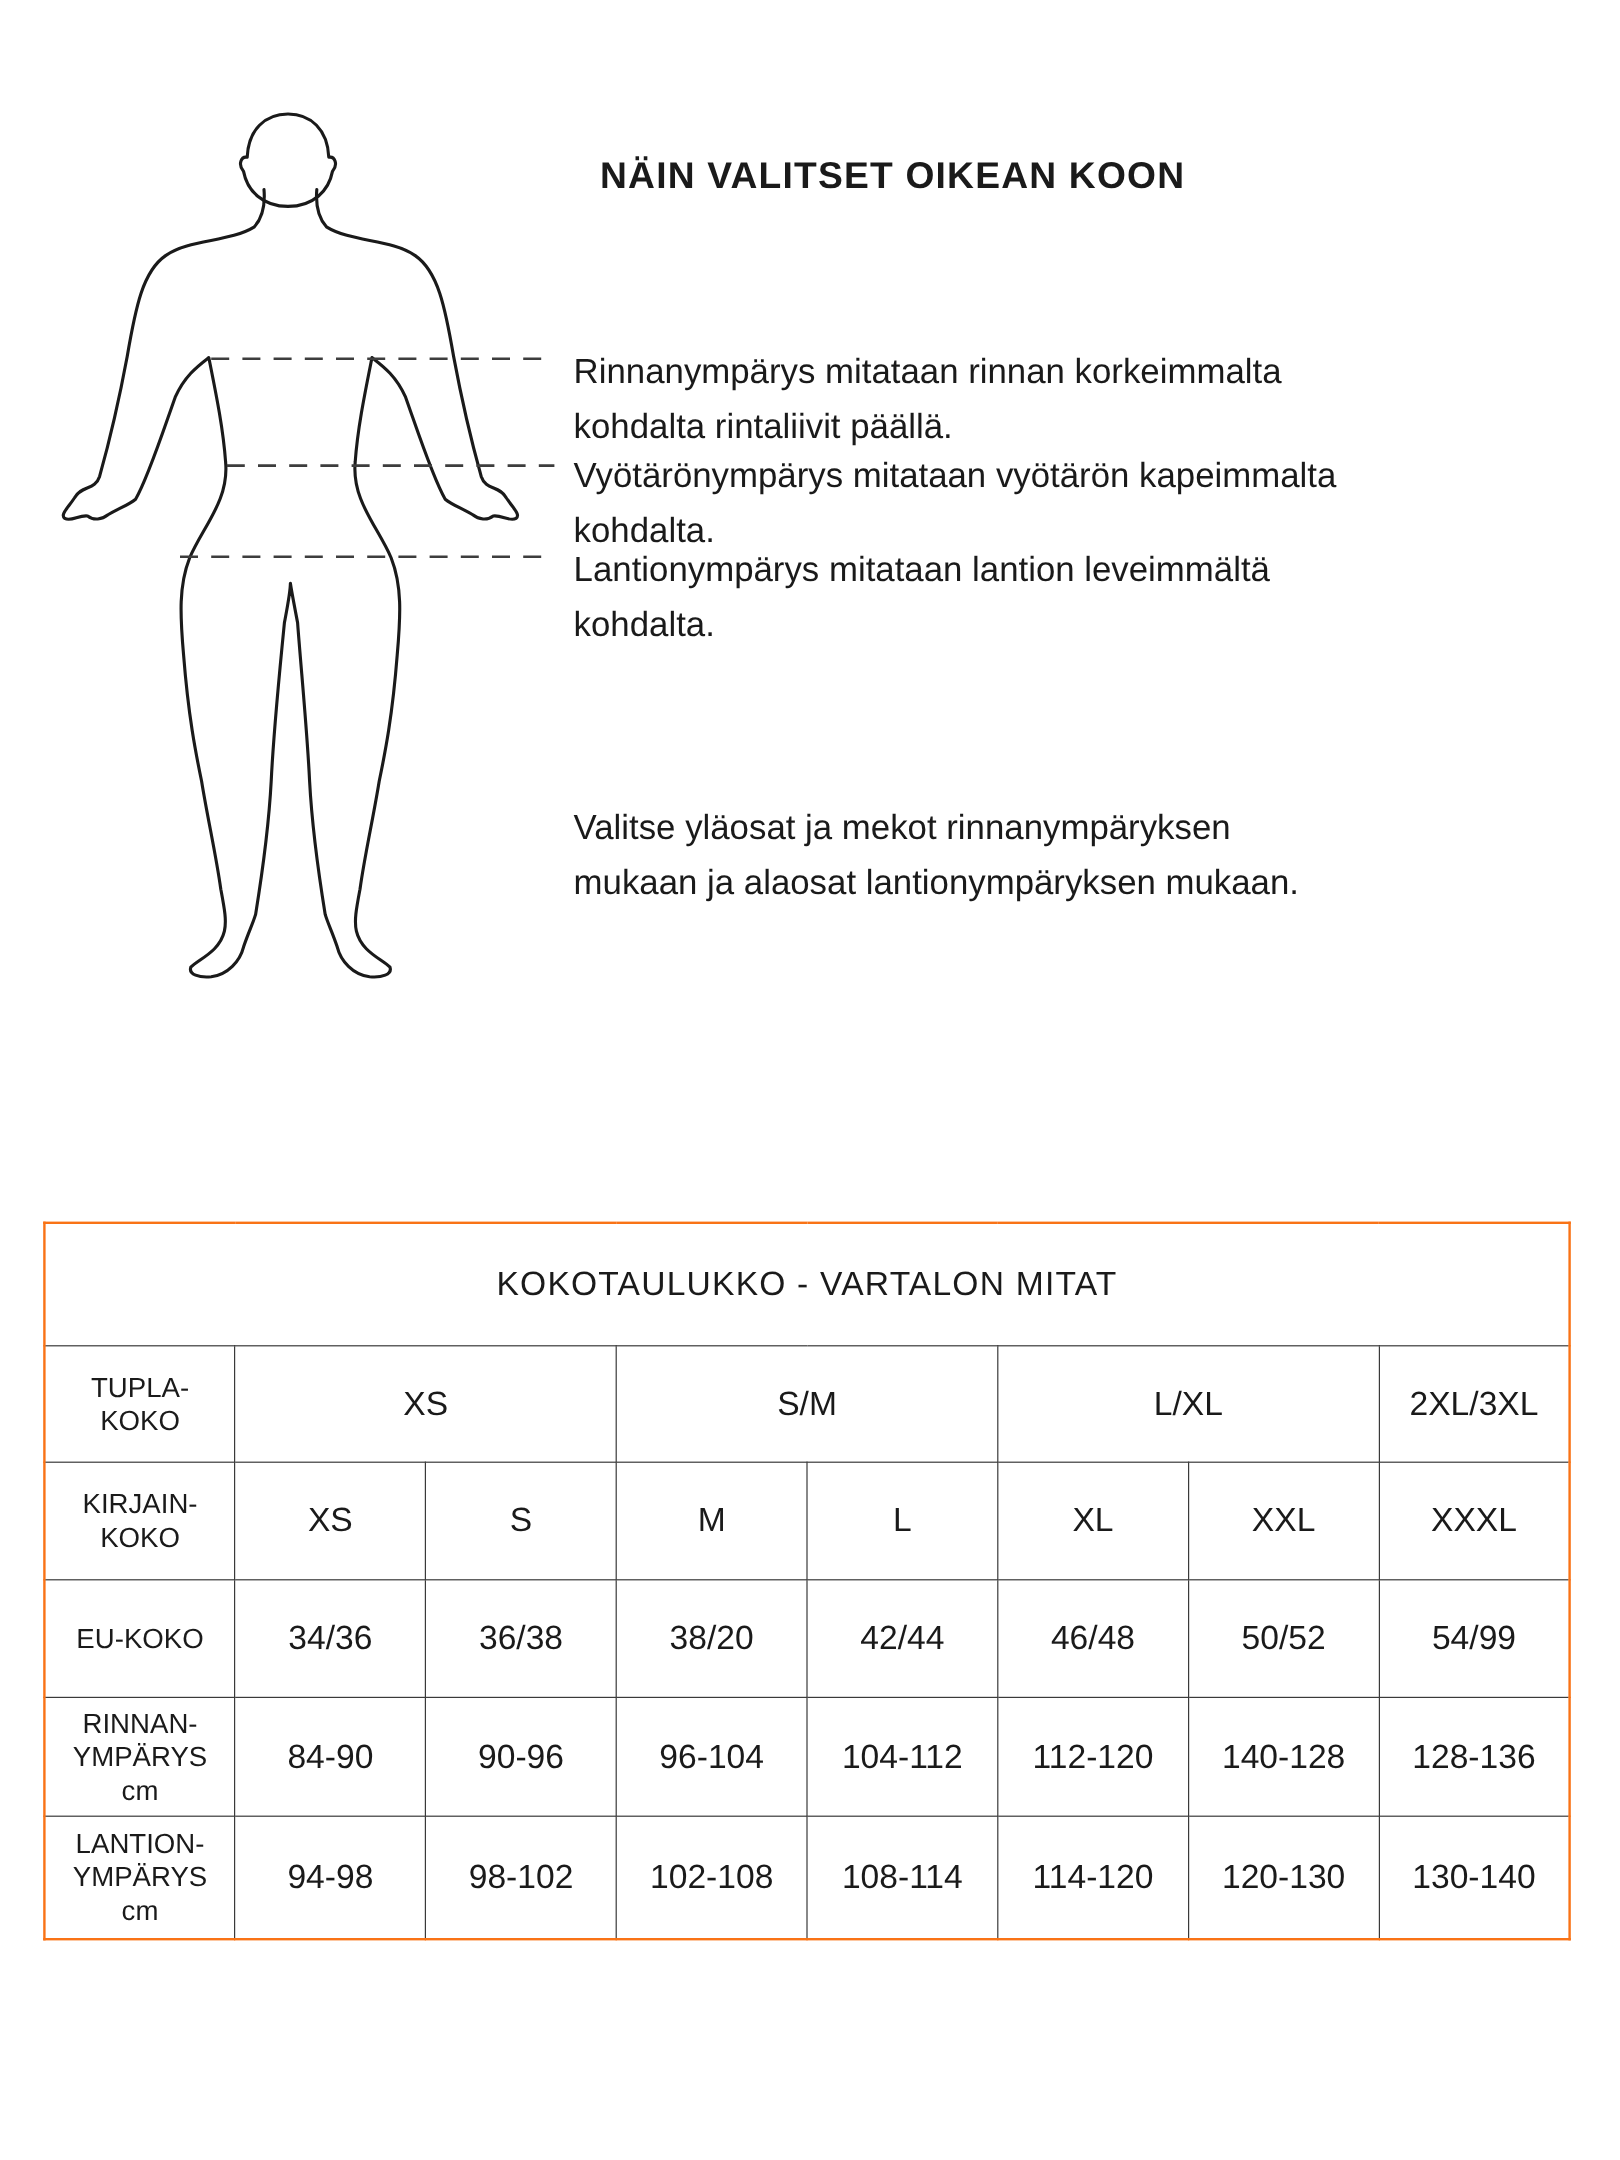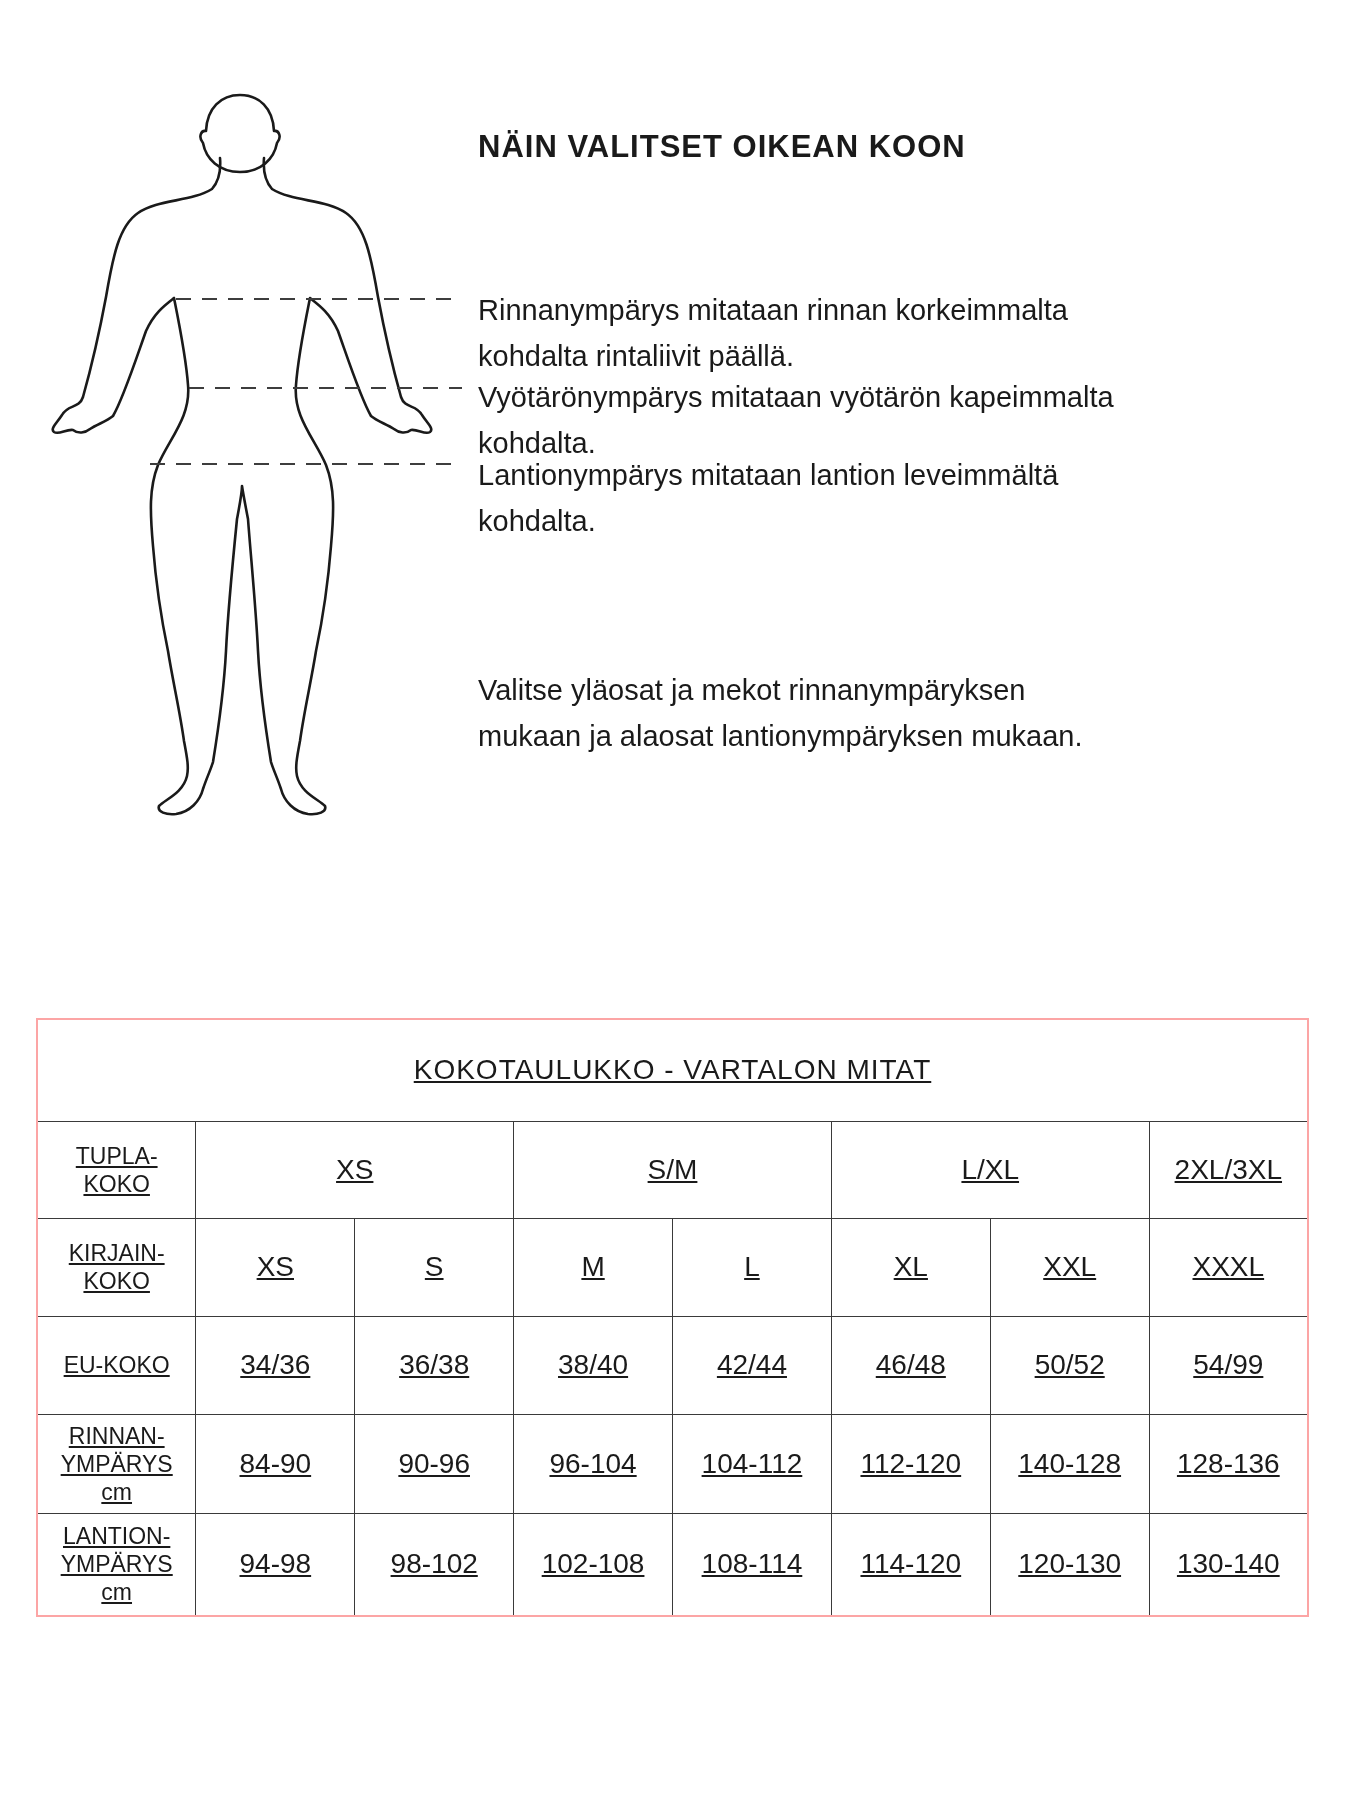--- a/index.html
+++ b/index.html
@@ -6,21 +6,21 @@
   .page{
     position:relative;
     width:1350px;height:1800px;
     background:#ffffff;
     font-family:"Liberation Sans", sans-serif;
     color:#1a1a1a;
     overflow:hidden;
   }
   .figure-svg{position:absolute;left:40px;top:80px;width:430px;height:745px;}
   .page-title{
-    position:absolute;left:478px;top:129px;
+    position:absolute;left:500px;top:129px;
     font-size:31px;font-weight:bold;letter-spacing:1px;
     white-space:pre-line;
   }
   .note{
     position:absolute;left:478px;
     font-size:29px;line-height:46px;
     white-space:pre-line;
   }
   .note-chest{top:287px;}
   .note-waist{top:374px;}
@@ -31,21 +31,21 @@
     width:1273px;
     border-collapse:collapse;
     table-layout:fixed;
   }
   .size-table td{
     border:1.5px solid #3a3a3a;
     text-align:center;vertical-align:middle;
     font-size:28px;
     padding:0;
   }
-  .size-table{border:2px solid #fca5a5;text-decoration:underline;}
+  .size-table{border:2px solid #f97316;}
   .tbl-title{
     font-size:28px !important;
     letter-spacing:1px;
   }
   .rowlab{
     font-size:23px !important;
     line-height:28px;
     white-space:pre-line;
   }
 </style>
@@ -163,21 +163,21 @@
       <td>M</td>
       <td>L</td>
       <td>XL</td>
       <td>XXL</td>
       <td>XXXL</td>
     </tr>
     <tr style="height:98px">
       <td class="rowlab">EU-KOKO</td>
       <td>34/36</td>
       <td>36/38</td>
-      <td>38/40</td>
+      <td>38/20</td>
       <td>42/44</td>
       <td>46/48</td>
       <td>50/52</td>
       <td>54/99</td>
     </tr>
     <tr style="height:99px">
       <td class="rowlab">RINNAN-
 YMPÄRYS
 cm</td>
       <td>84-90</td>

